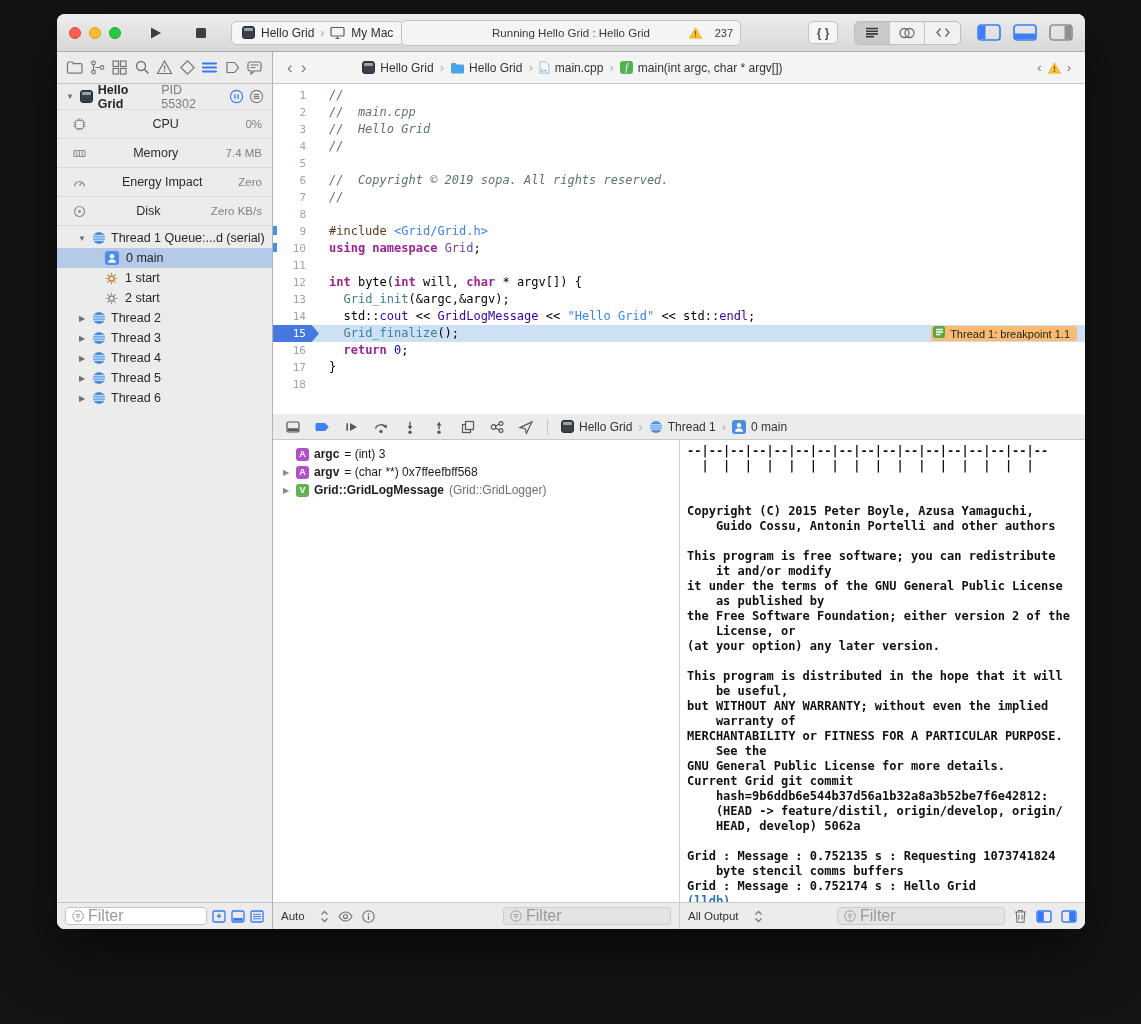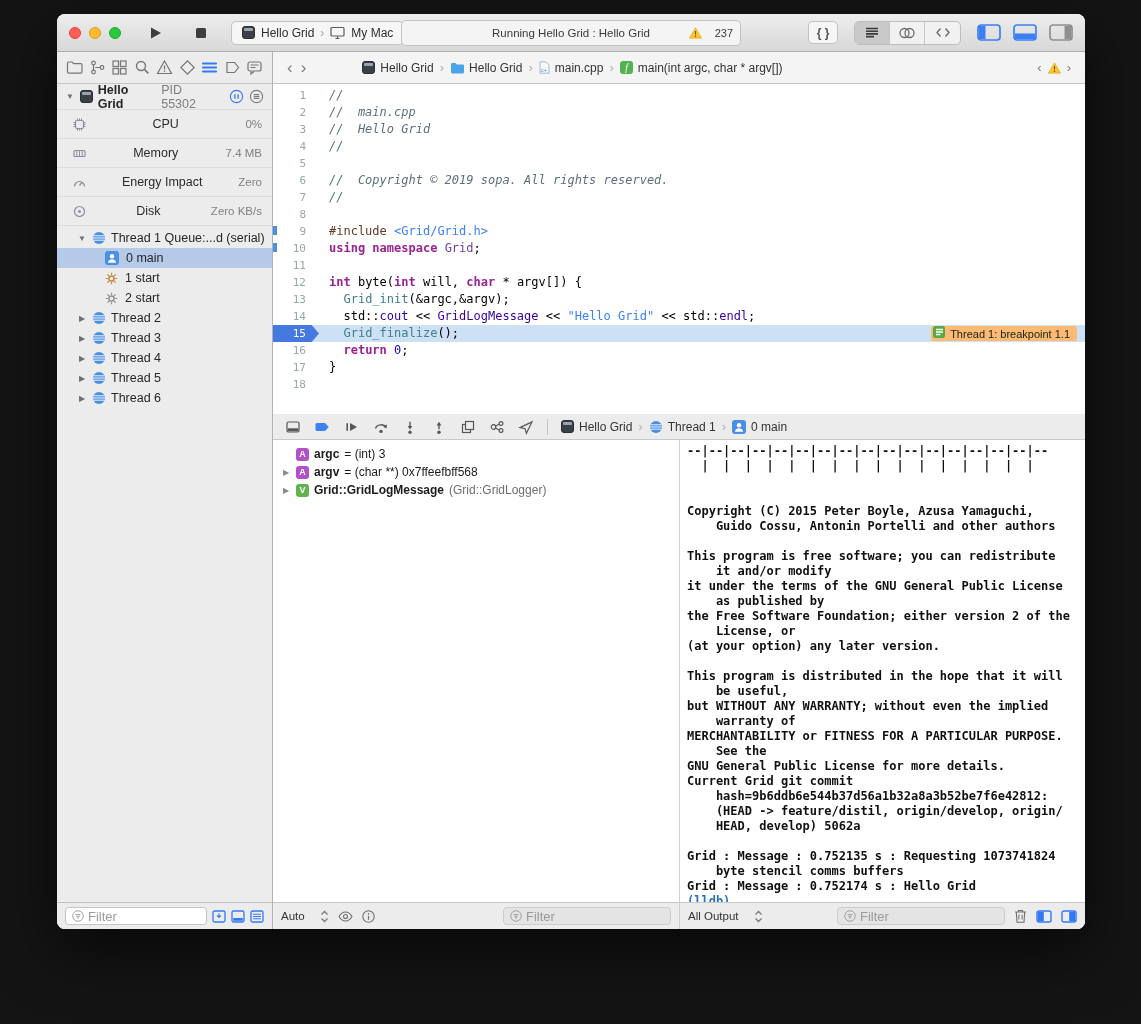--- a/index.html
+++ b/index.html
@@ -46,21 +46,21 @@
 .thread-list{padding-top:2px;}
 .side-row{height:20px;display:flex;align-items:center;gap:5px;font-size:12.5px;}
 .group-row{padding-left:20px;}
 .frame-row{padding-left:48px;gap:7px;}
 .frame-row.selected{background:#b5c9e8;}
 .row-label{white-space:nowrap;overflow:hidden;text-overflow:ellipsis;}
 .side-bottom{margin-top:auto;flex:0 0 27px;border-top:1px solid #c2c2c2;display:flex;align-items:center;gap:5px;padding:0 8px;background:#ececec;}
 .filter-field{height:18px;display:flex;align-items:center;gap:4px;padding:0 6px;border-radius:4px;}
 .filter-field.white{flex:1;background:#fff;border:1px solid #c6c6c6;}
 .filter-field.gray{background:#e4e4e4;border:1px solid #cdcdcd;width:168px;}
-.filter-field input{border:none;outline:none;background:transparent;width:100%;font-size:13px;color:#444;font-family:"Liberation Sans",sans-serif;}
+.filter-field input{border:none;outline:none;background:transparent;width:100%;font-size:16px;color:#444;font-family:"Liberation Sans",sans-serif;}
 .filter-field input::placeholder{color:#9a9a9a;}
 .scope-ic{color:#3478f6;}
 
 .right-col{flex:1;display:flex;flex-direction:column;min-width:0;}
 .jump-bar{flex:0 0 32px;background:#f4f4f4;border-bottom:1px solid #c6c6c6;display:flex;align-items:center;padding:0 10px;font-size:12px;color:#333;}
 .nav-chev{font-size:17px;color:#7c7c7c;padding:0 4px;line-height:1;}
 .nav-chev.small{font-size:13px;}
 .crumbs{display:flex;align-items:center;gap:6px;margin-left:52px;min-width:0;}
 .crumb{display:flex;align-items:center;gap:5px;white-space:nowrap;}
 .crumb-sep{color:#b0b0b0;font-size:13px;}

